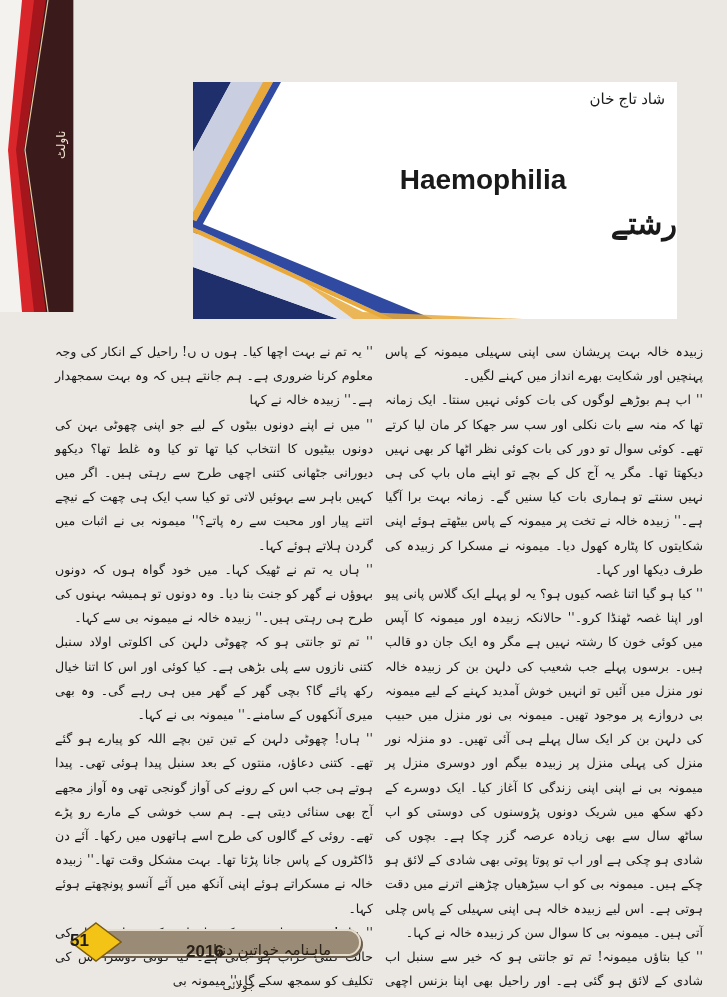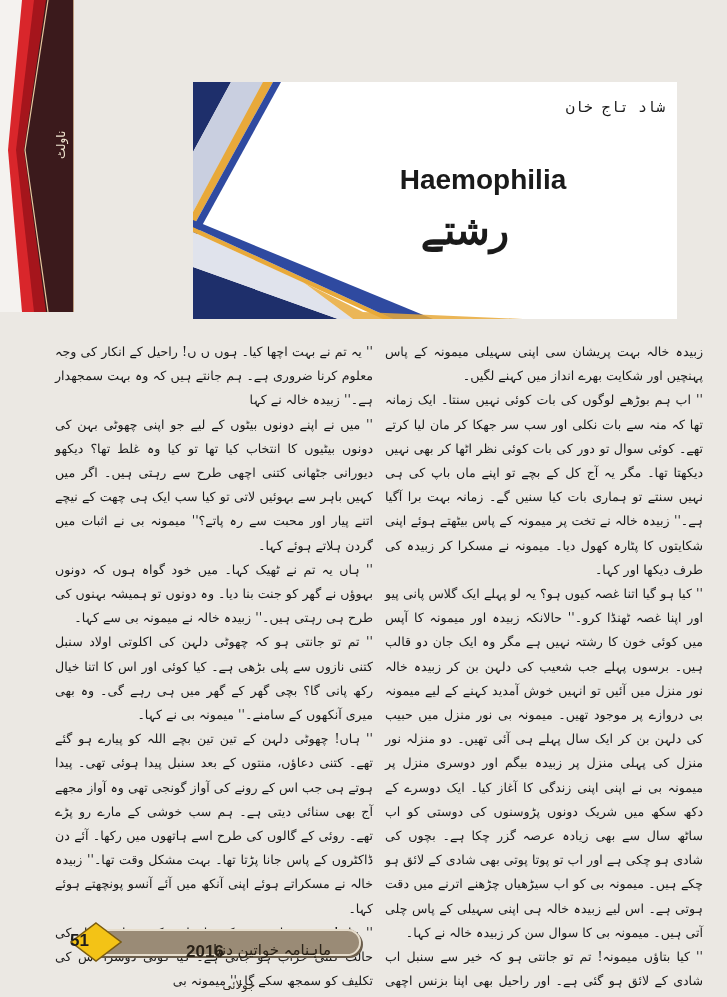--- a/index.html
+++ b/index.html
@@ -14,23 +14,23 @@
   .ribbon { position:absolute; left:8px; top:0; width:66px; height:312px; }
   .ribbon svg { width:100%; height:100%; display:block; }
   .ribbon-label {
     position:absolute; left:38px; top:110px; width:30px; height:70px;
     color:#f0e6d0; font-size:12px; writing-mode:vertical-rl; transform:rotate(180deg);
     text-align:center; direction:rtl; line-height:30px;
   }
   
   .banner { position:absolute; left:193px; top:82px; width:484px; height:237px; background:#ffffff; overflow:hidden; }
   .banner svg.deco { position:absolute; left:0; top:0; width:100%; height:100%; }
-  .author { position:absolute; right:12px; top:16px; font-size:15px; direction:rtl; font-family:Liberation Mono, monospace; }
+  .author { position:absolute; right:12px; top:8px; font-size:15px; direction:rtl; font-family:Liberation Sans, sans-serif; }
   .en-title { position:absolute; left:0; right:0; top:82px; text-align:center; font-family:"Liberation Sans", sans-serif; font-weight:bold; font-size:28px; color:#1a1a1a; padding-left:96px; }
-  .ur-title { position:absolute; left:0; right:0; top:124px; text-align:center; font-size:40px; font-weight:bold; direction:rtl; padding-left:60px; font-family:"DejaVu Serif", serif; }
+  .ur-title { position:absolute; left:0; right:0; top:124px; text-align:right; font-size:30px; font-weight:bold; direction:rtl; padding-left:60px; font-family:"DejaVu Serif", serif; }
   
   .col { position:absolute; direction:rtl; text-align:justify; font-family:"DejaVu Serif", serif; font-size:12.6px; line-height:24.2px; }
   .col p { margin:0; }
   .col-top-left { left:76px; top:86px; width:222px; }
   .col-left { left:55px; top:340px; width:318px; }
   .col-right { left:385px; top:340px; width:318px; }
   
   .footer { position:absolute; left:66px; top:920px; width:320px; height:44px; }
   .footer-bar {
     position:absolute; left:30px; top:9px; width:265px; height:27px;
@@ -78,21 +78,21 @@
   <div class="ur-title">رشتے</div>
 </div>
 
 <div class="col col-top-left">
 </div>
 
 <div class="col col-left">
   <p>'' یہ تم نے بہت اچھا کیا۔ ہوں ں ں! راحیل کے انکار کی وجہ معلوم کرنا ضروری ہے۔ ہم جانتے ہیں کہ وہ بہت سمجھدار ہے۔'' زبیدہ خالہ نے کہا</p>
   <p>'' میں نے اپنے دونوں بیٹوں کے لیے جو اپنی چھوٹی بہن کی دونوں بیٹیوں کا انتخاب کیا تھا تو کیا وہ غلط تھا؟ دیکھو دیورانی جٹھانی کتنی اچھی طرح سے رہتی ہیں۔ اگر میں کہیں باہر سے بہوئیں لاتی تو کیا سب ایک ہی چھت کے نیچے اتنے پیار اور محبت سے رہ پاتے؟'' میمونہ بی نے اثبات میں گردن ہلاتے ہوئے کہا۔</p>
   <p>'' ہاں یہ تم نے ٹھیک کہا۔ میں خود گواہ ہوں کہ دونوں بہوؤں نے گھر کو جنت بنا دیا۔ وہ دونوں تو ہمیشہ بہنوں کی طرح ہی رہتی ہیں۔'' زبیدہ خالہ نے میمونہ بی سے کہا۔</p>
-  <p>'' تم تو جانتی ہو کہ چھوٹی دلہن کی اکلوتی اولاد سنبل کتنی نازوں سے پلی بڑھی ہے۔ کیا کوئی اور اس کا اتنا خیال رکھ پانی گا؟ بچی گھر کے گھر میں ہی رہے گی۔ وہ بھی میری آنکھوں کے سامنے۔'' میمونہ بی نے کہا۔</p>
+  <p>'' تم تو جانتی ہو کہ چھوٹی دلہن کی اکلوتی اولاد سنبل کتنی نازوں سے پلی بڑھی ہے۔ کیا کوئی اور اس کا اتنا خیال رکھ پائے گا؟ بچی گھر کے گھر میں ہی رہے گی۔ وہ بھی میری آنکھوں کے سامنے۔'' میمونہ بی نے کہا۔</p>
   <p>'' ہاں! چھوٹی دلہن کے تین تین بچے اللہ کو پیارے ہو گئے تھے۔ کتنی دعاؤں، منتوں کے بعد سنبل پیدا ہوئی تھی۔ پیدا ہوتے ہی جب اس کے رونے کی آواز گونجی تھی وہ آواز مجھے آج بھی سنائی دیتی ہے۔ ہم سب خوشی کے مارے رو پڑے تھے۔ روئی کے گالوں کی طرح اسے ہاتھوں میں رکھا۔ آئے دن ڈاکٹروں کے پاس جانا پڑتا تھا۔ بہت مشکل وقت تھا۔'' زبیدہ خالہ نے مسکراتے ہوئے اپنی آنکھ میں آئے آنسو پونچھتے ہوئے کہا۔</p>
   <p>'' ہاں! تم تو جانتی ہو کہ ماہواری کے دوران سنبل کی حالت کتنی خراب ہو جاتی ہے۔ کیا کوئی دوسرا اس کی تکلیف کو سمجھ سکے گا۔'' میمونہ بی</p>
 </div>
 
 <div class="col col-right">
   <p>زبیدہ خالہ بہت پریشان سی اپنی سہیلی میمونہ کے پاس پہنچیں اور شکایت بھرے انداز میں کہنے لگیں۔</p>
   <p>'' اب ہم بوڑھے لوگوں کی بات کوئی نہیں سنتا۔ ایک زمانہ تھا کہ منہ سے بات نکلی اور سب سر جھکا کر مان لیا کرتے تھے۔ کوئی سوال تو دور کی بات کوئی نظر اٹھا کر بھی نہیں دیکھتا تھا۔ مگر یہ آج کل کے بچے تو اپنے ماں باپ کی ہی نہیں سنتے تو ہماری بات کیا سنیں گے۔ زمانہ بہت برا آگیا ہے۔'' زبیدہ خالہ نے تخت پر میمونہ کے پاس بیٹھتے ہوئے اپنی شکایتوں کا پٹارہ کھول دیا۔ میمونہ نے مسکرا کر زبیدہ کی طرف دیکھا اور کہا۔</p>
   <p>'' کیا ہو گیا اتنا غصہ کیوں ہو؟ یہ لو پہلے ایک گلاس پانی پیو اور اپنا غصہ ٹھنڈا کرو۔'' حالانکہ زبیدہ اور میمونہ کا آپس میں کوئی خون کا رشتہ نہیں ہے مگر وہ ایک جان دو قالب ہیں۔ برسوں پہلے جب شعیب کی دلہن بن کر زبیدہ خالہ نور منزل میں آئیں تو انہیں خوش آمدید کہنے کے لیے میمونہ بی دروازے پر موجود تھیں۔ میمونہ بی نور منزل میں حبیب کی دلہن بن کر ایک سال پہلے ہی آئی تھیں۔ دو منزلہ نور منزل کی پہلی منزل پر زبیدہ بیگم اور دوسری منزل پر میمونہ بی نے اپنی اپنی زندگی کا آغاز کیا۔ ایک دوسرے کے دکھ سکھ میں شریک دونوں پڑوسنوں کی دوستی کو اب ساٹھ سال سے بھی زیادہ عرصہ گزر چکا ہے۔ بچوں کی شادی ہو چکی ہے اور اب تو پوتا پوتی بھی شادی کے لائق ہو چکے ہیں۔ میمونہ بی کو اب سیڑھیاں چڑھنے اترنے میں دقت ہوتی ہے۔ اس لیے زبیدہ خالہ ہی اپنی سہیلی کے پاس چلی آتی ہیں۔ میمونہ بی کا سوال سن کر زبیدہ خالہ نے کہا۔</p>
   <p>'' کیا بتاؤں میمونہ! تم تو جانتی ہو کہ خیر سے سنبل اب شادی کے لائق ہو گئی ہے۔ اور راحیل بھی اپنا بزنس اچھی طرح سنبھال رہا ہے۔ میرے ذہن میں دونوں بچوں کی شادی کرنے کا خیال آیا تو میں نے</p>
 </div>

